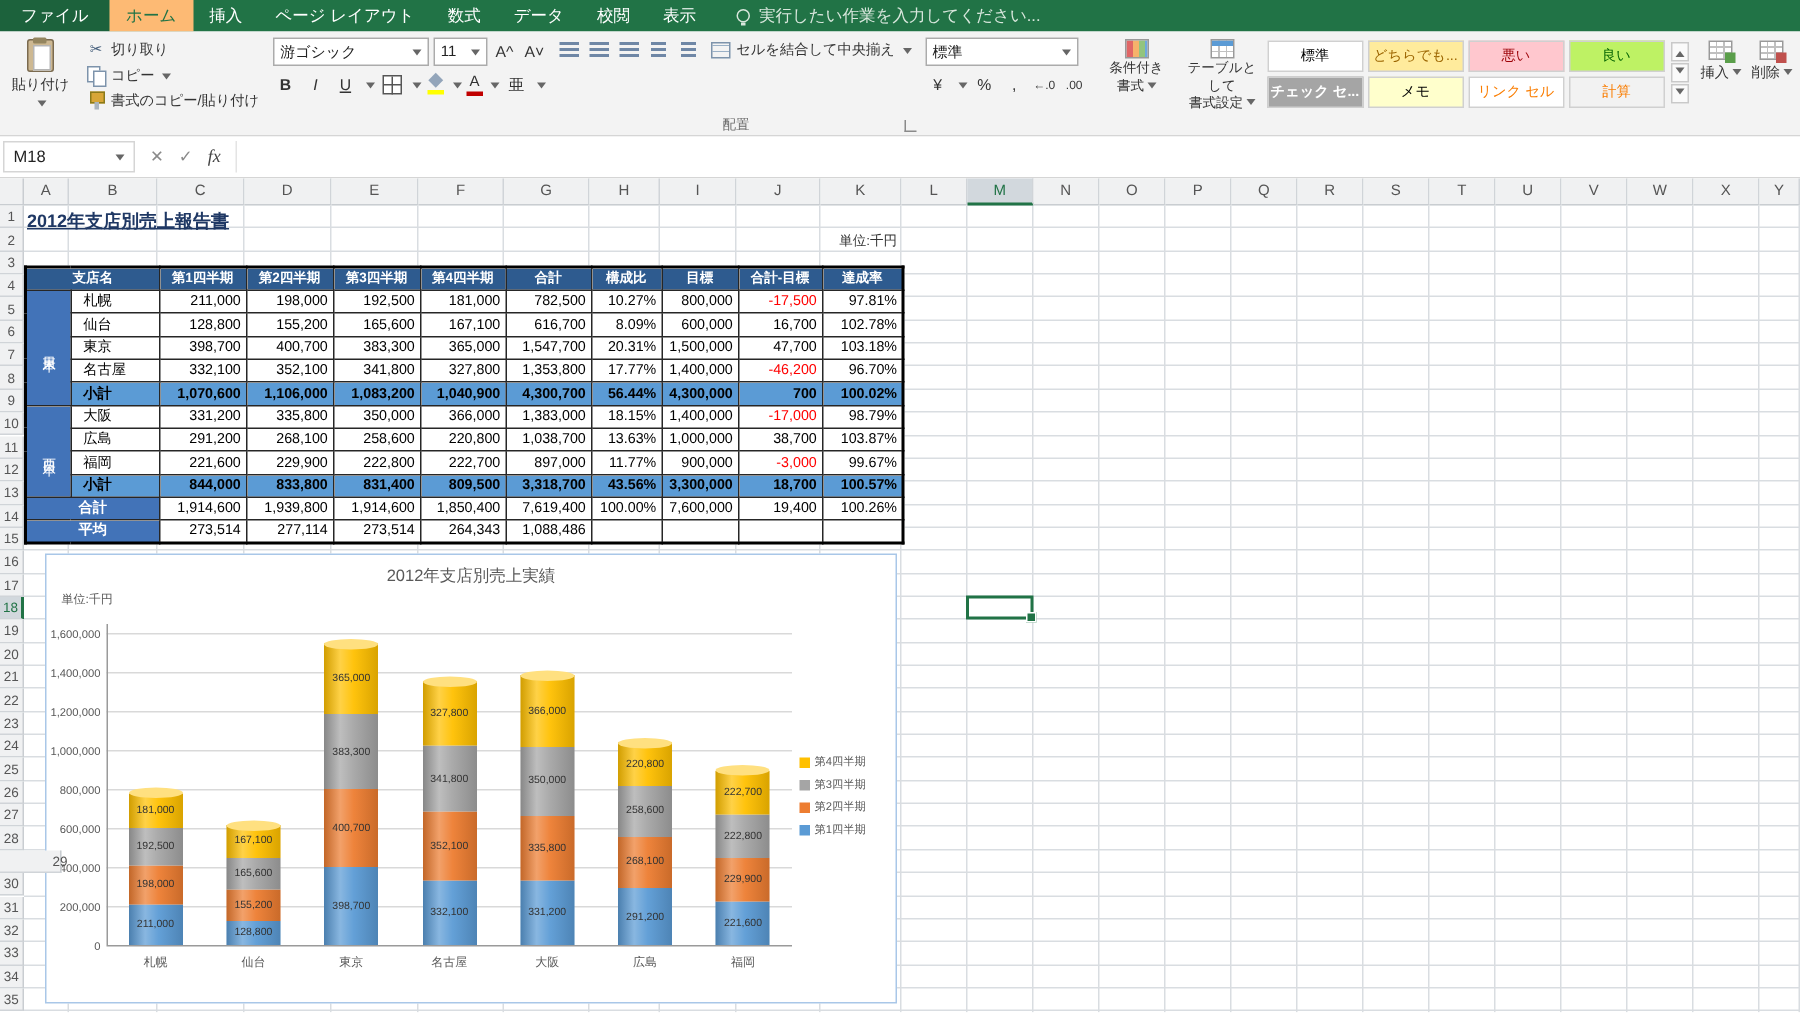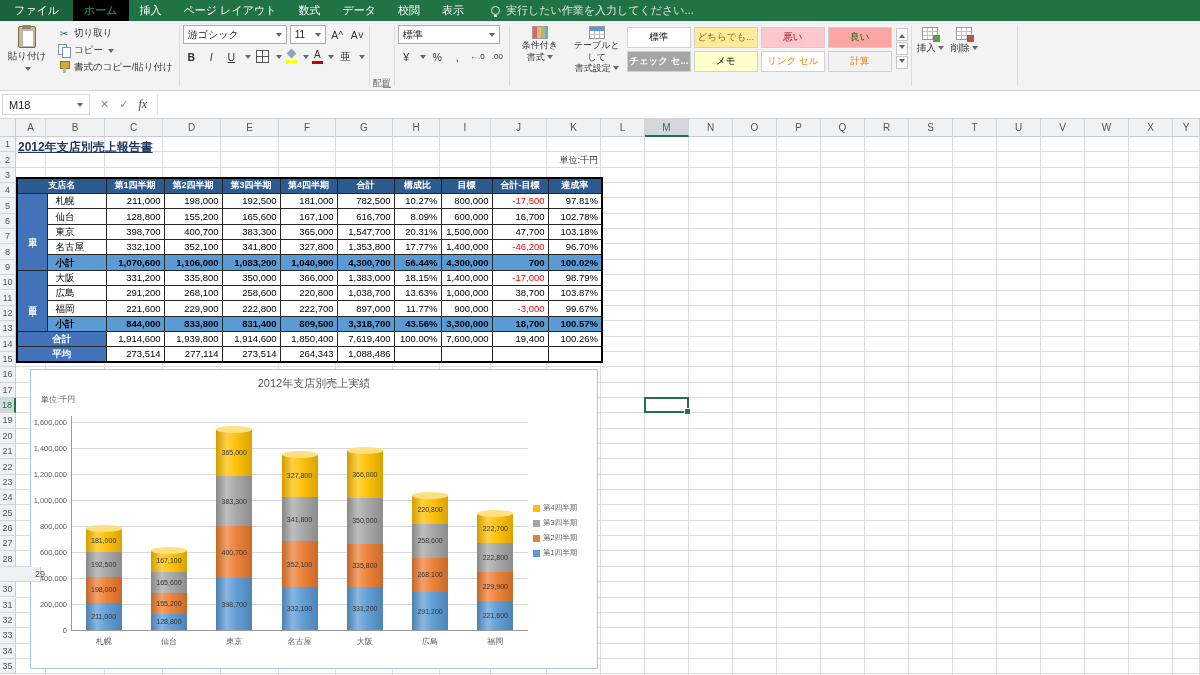--- a/index.html
+++ b/index.html
@@ -5,21 +5,21 @@
   * { margin:0; padding:0; box-sizing:border-box; }
   html,body { width:1200px; height:675px; overflow:hidden; background:#fff;
     font-family:"Liberation Sans","DejaVu Sans",sans-serif; }
   .app { position:relative; width:1200px; height:675px; }
 
   
   .tabbar { position:absolute; left:0; top:0; width:100%; height:21px;
     background:var(--accent-green); display:flex; align-items:stretch; color:#fff; font-size:11px; }
   .ftab { padding:0 14px; display:flex; align-items:center; background:rgba(0,0,0,.14); }
   .tab { padding:0 11px; display:flex; align-items:center; cursor:default; }
-  .tab.active { background:#000000; color:var(--accent-green); font-weight:bold; }
+  .tab.active { background:#fdba74; color:var(--accent-green); font-weight:normal; }
   .tellme { display:flex; align-items:center; gap:6px; margin-left:16px; color:#d9e7dd; }
   .bulb { width:9px; height:9px; border:1px solid #d9e7dd; border-radius:50%; position:relative; }
   .bulb::after { content:""; position:absolute; left:2px; bottom:-3px; width:3px; height:2px; background:#d9e7dd; }
 
   
   .ribbon { position:absolute; left:0; top:21px; width:100%; height:70px; background:#f3f3f3;
     border-bottom:1px solid #d5d5d5; display:flex; overflow:hidden; }
   .rgroup { position:relative; display:flex; flex-direction:column; padding:2px 3px 0 3px; }
   .gbody { flex:1; display:flex; align-items:flex-start; gap:3px; }
   .gfoot { height:14px; display:flex; align-items:center; justify-content:center; position:relative;margin-top:32px; }
@@ -243,20 +243,44 @@
       <div class="gfoot">
         <span class="glab">フォント</span>
         <span class="launcher"></span>
       </div>
     </div>
     <div class="gsep"></div>
 
     <div class="rgroup">
       <div class="gbody">
         <div class="vcol">
+          <div class="hrow">
+            <div class="tbtn">
+                <span class="i-align"></span>
+              </div>
+            <div class="tbtn">
+                <span class="i-align"></span>
+              </div>
+            <div class="tbtn">
+                <span class="i-align"></span>
+              </div>
+            <div class="tbtn">
+                <span class="i-align short"></span>
+              </div>
+            <div class="tbtn">
+                <span class="i-align short"></span>
+              </div>
+            <div class="sbtn">
+              <span class="ic">
+                  <span class="i-box"></span>
+                </span>
+              <span>セルを結合して中央揃え</span>
+              <span class="dd"></span>
+            </div>
+          </div>
         </div>
       </div>
       <div class="gfoot">
         <span class="glab">配置</span>
         <span class="launcher"></span>
       </div>
     </div>
     <div class="gsep"></div>
 
     <div class="rgroup">
@@ -292,21 +316,21 @@
         </div>
         <div class="stylebtn2">
           <span class="sicon i-tablefmt"></span>
           <span>テーブルとして</span>
           <span><span>書式設定</span><span class="dd"></span></span>
         </div>
         <div id="gallery" class="gallery">
             <div class="gcell" style="background: rgb(255, 255, 255); color: rgb(0, 0, 0);">標準</div>
             <div class="gcell" style="background: rgb(255, 235, 156); color: rgb(156, 101, 0);">どちらでも...</div>
             <div class="gcell" style="background: rgb(255, 199, 206); color: rgb(156, 0, 6);">悪い</div>
-            <div class="gcell" style="background: #fca5a5; color: rgb(0, 97, 0);">良い</div>
+            <div class="gcell" style="background: #bef264; color: rgb(0, 97, 0);">良い</div>
             <div class="gcell" style="background: rgb(165, 165, 165); color: rgb(255, 255, 255); font-weight: bold;">チェック セ...</div>
             <div class="gcell" style="background: rgb(255, 255, 204); color: rgb(0, 0, 0);">メモ</div>
             <div class="gcell" style="background: rgb(255, 255, 255); color: rgb(250, 125, 0);">リンク セル</div>
             <div class="gcell" style="background: rgb(242, 242, 242); color: rgb(250, 125, 0);">計算</div>
           </div>
         <div class="galarrows">
           <div class="garr">
               <span class="tri-up"></span>
             </div>
           <div class="garr">

